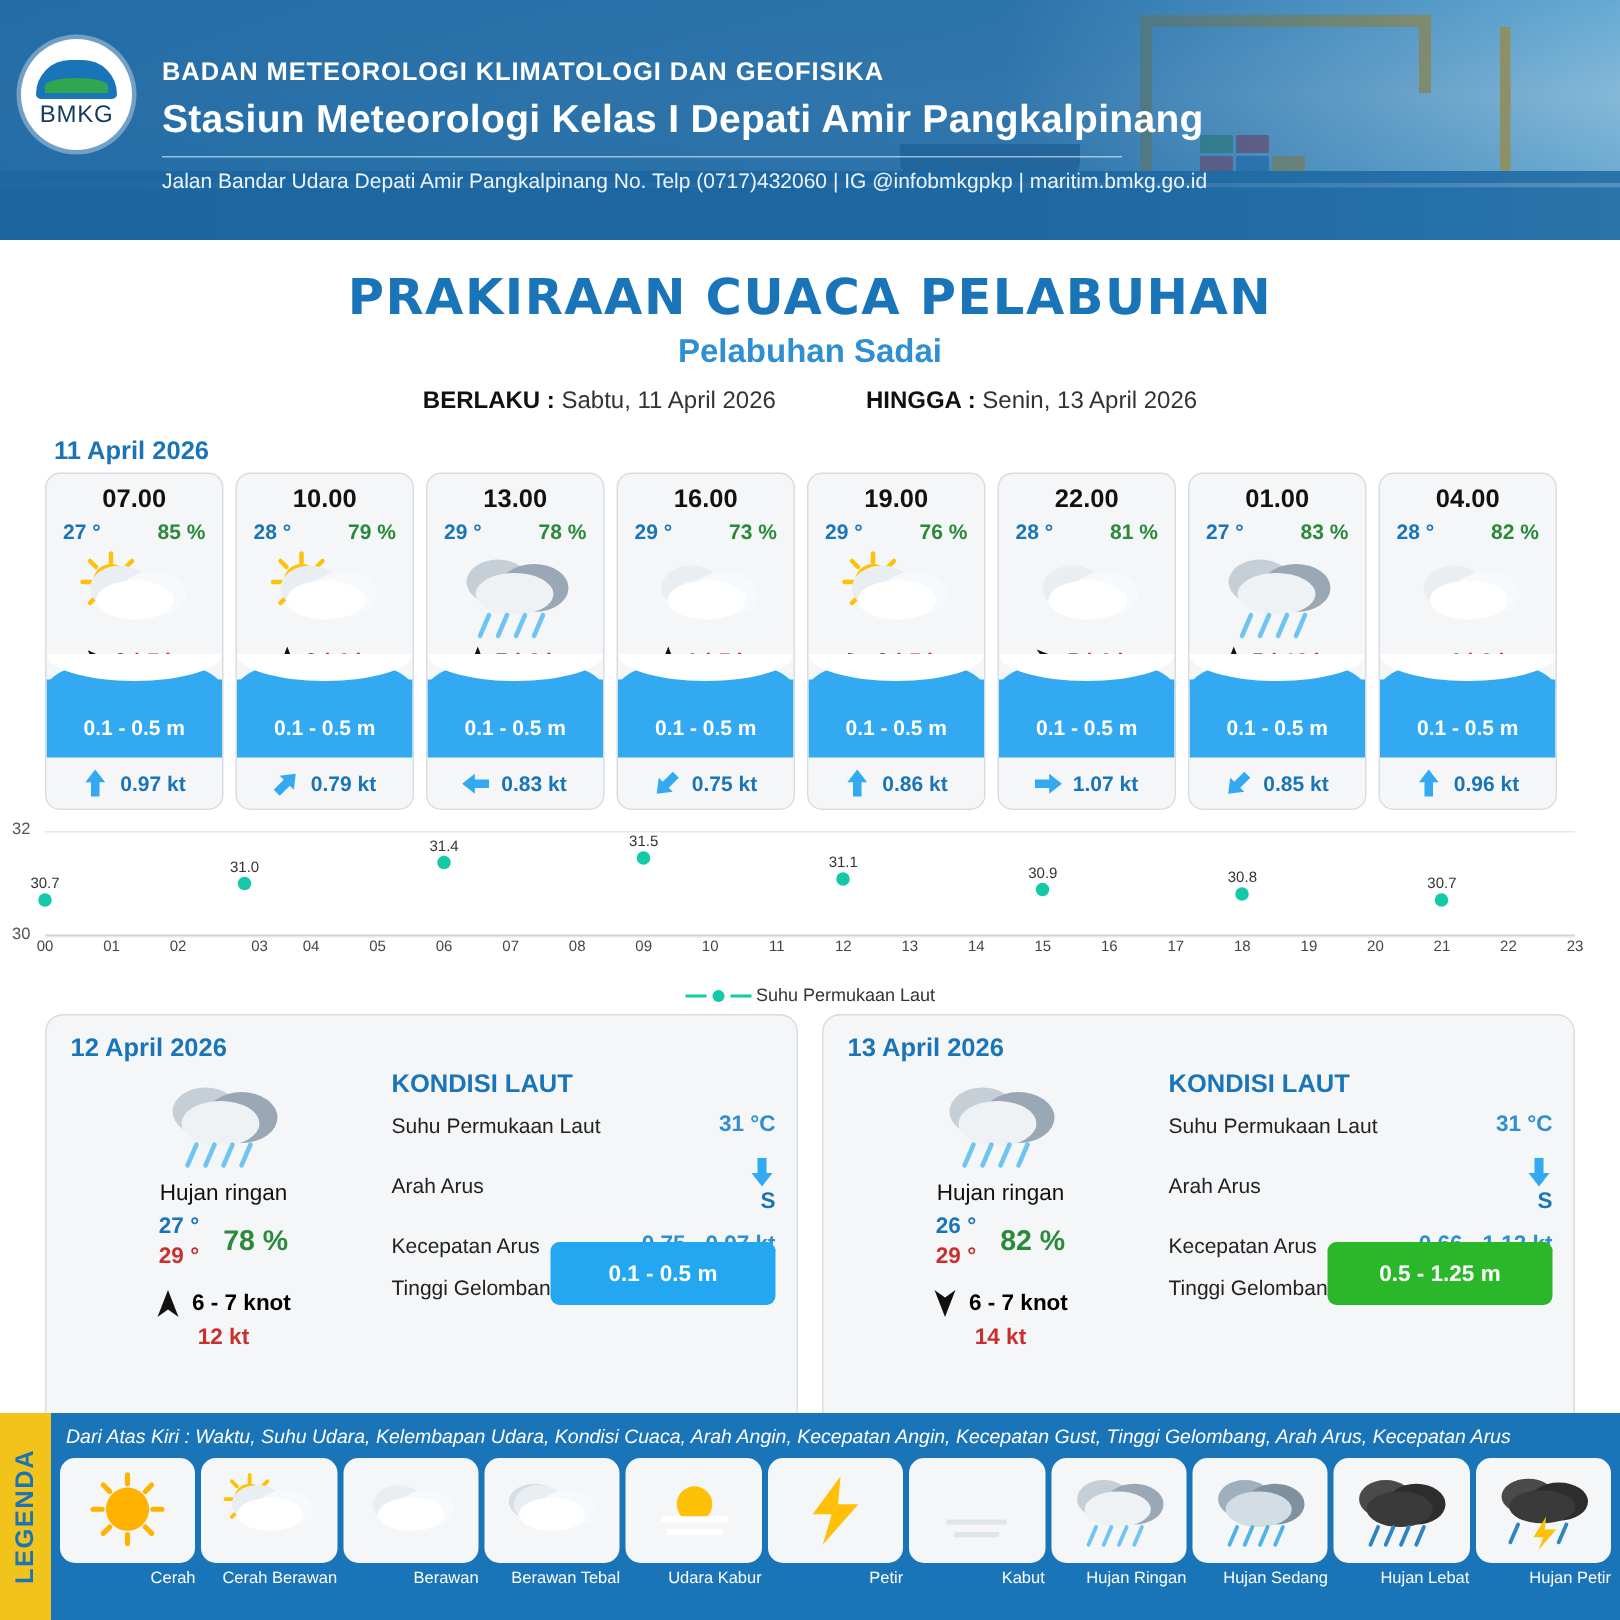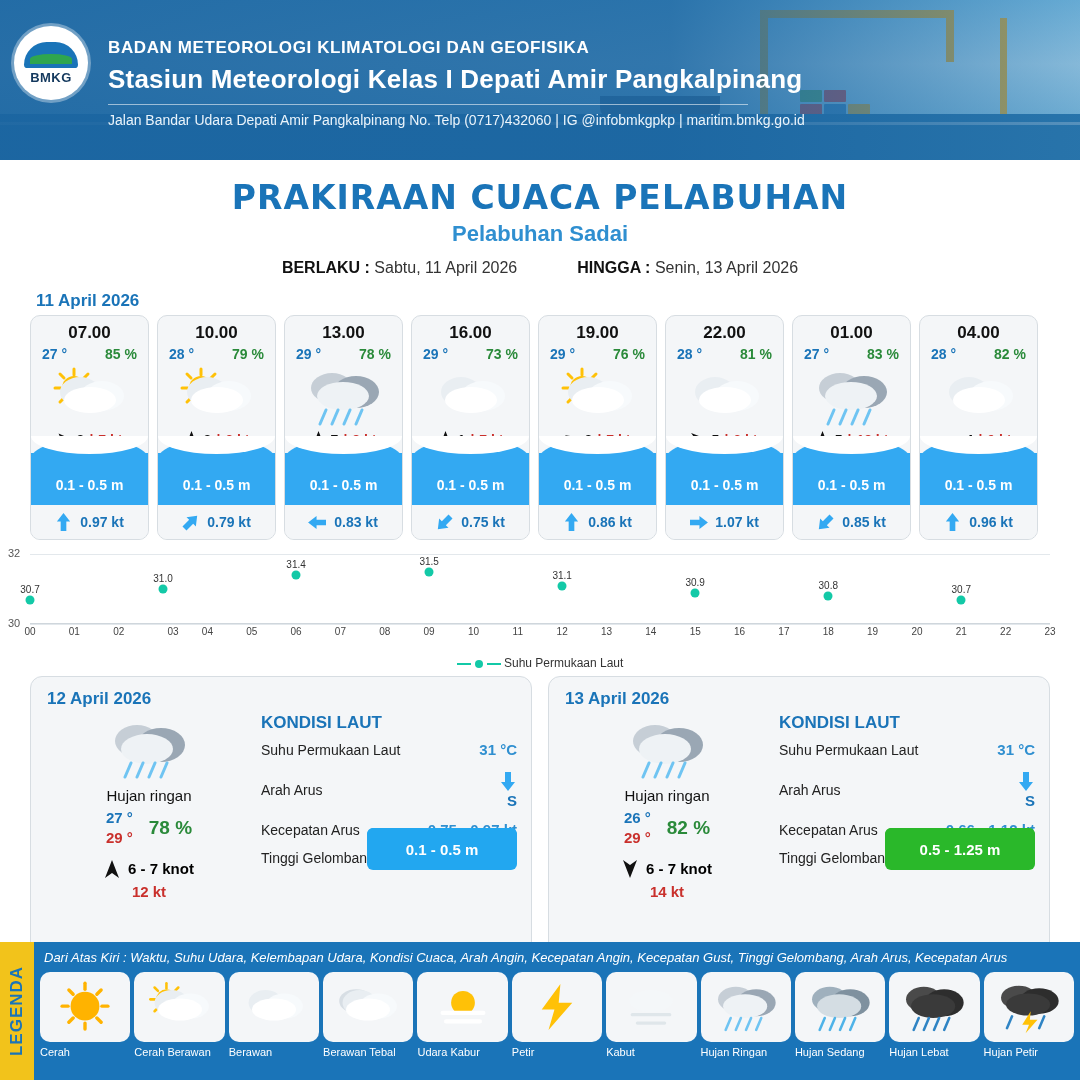--- a/index.html
+++ b/index.html
@@ -30,21 +30,21 @@
   }
   .hdr-content { position:absolute; inset:0; padding:14px 0 0 22px; }
   .logo-wrap {
     position:absolute; left:14px; top:26px; width:74px; height:74px;
     background:#ffffff; border-radius:50%;
     display:flex; align-items:center; justify-content:center; flex-direction:column;
     box-shadow:0 0 0 3px rgba(255,255,255,.35);
   }
   .logo-wrap .l-sky { width:54px; height:26px; background:#1a74b8; border-radius:27px 27px 4px 4px; position:relative; overflow:hidden;}
   .logo-wrap .l-sky:after{content:"";position:absolute;left:6px;top:12px;width:42px;height:10px;background:#2fa64f;border-radius:50% 50% 0 0;}
-  .logo-wrap .l-txt { font-size:13px; font-weight:bold; color:#14395e; letter-spacing:.5px; margin-top:2px;}
+  .logo-wrap .l-txt { font-size:16px; font-weight:normal; color:#14395e; letter-spacing:.5px; margin-top:2px;}
   .hdr-txt { margin-left:86px; }
   .hdr-line1 { color:#ffffff; font-size:17px; font-weight:bold; letter-spacing:.6px; margin-top:24px;}
   .hdr-line2 { color:#ffffff; font-size:26px; font-weight:bold; letter-spacing:.2px; margin-top:6px;}
   .hdr-rule { width:640px; height:1px; background:rgba(255,255,255,.55); margin:9px 0 7px 0;}
   .hdr-line3 { color:#eaf4fb; font-size:14px; }
 
   
   .title-main {
     text-align:center; color:#1a74b8; font-size:33px; font-weight:bold;
     letter-spacing:1px; margin-top:18px; font-family:"DejaVu Sans", sans-serif;
@@ -132,21 +132,21 @@
     display:flex; align-items:center; justify-content:center;
   }
   .legend-side span {
     transform:rotate(-90deg); white-space:nowrap; font-weight:bold; color:#1a74b8;
     font-size:17px; letter-spacing:1px;
   }
   .legend-note {
     position:absolute; left:44px; top:8px; color:#fff; font-size:13px; font-style:italic;
   }
   .legend-items { position:absolute; left:40px; right:6px; top:30px; display:flex; gap:4px;}
-  .li { width:92px; text-align:left;}
+  .li { width:92px; text-align:right;}
   .li-box {
     height:70px; background:#f4f6f8; border-radius:10px;
     display:flex; align-items:center; justify-content:center;
   }
   .li-lab { color:#fff; font-size:11px; margin-top:4px;}
   svg { display:block; }
 </style>
 </head>
 <body>
 

